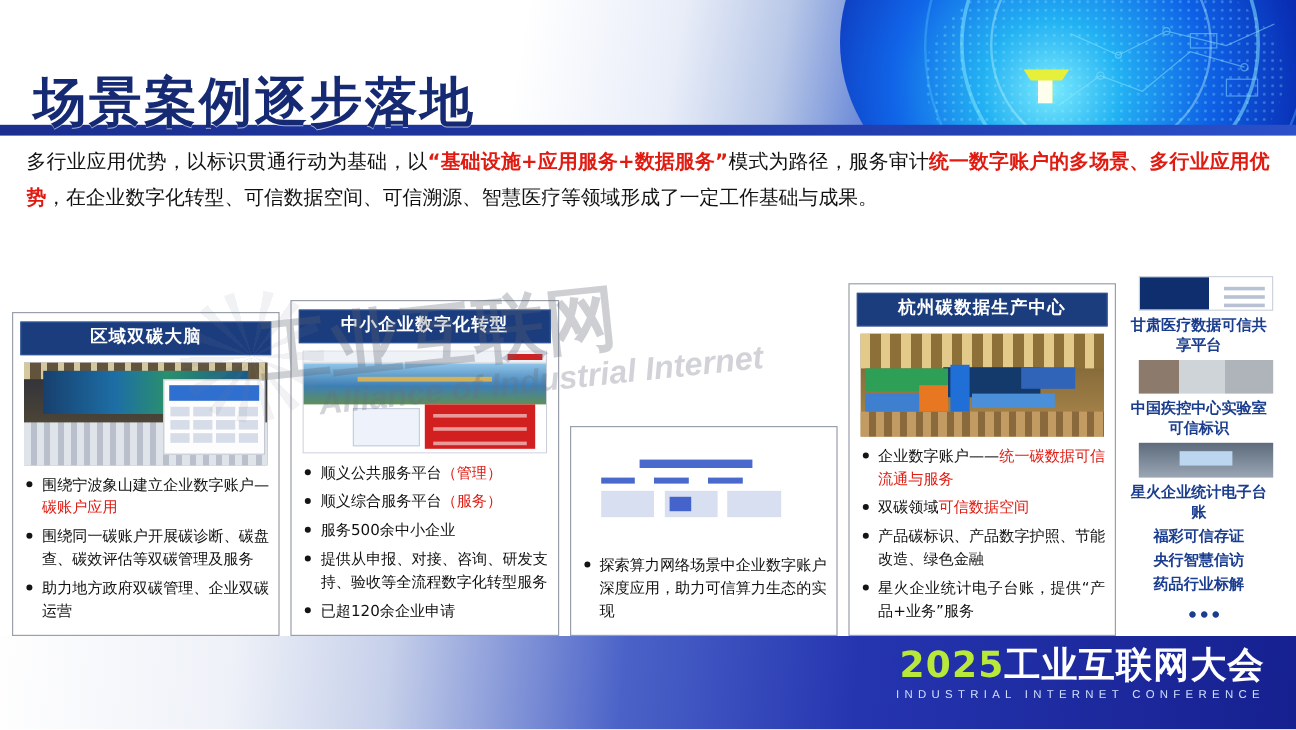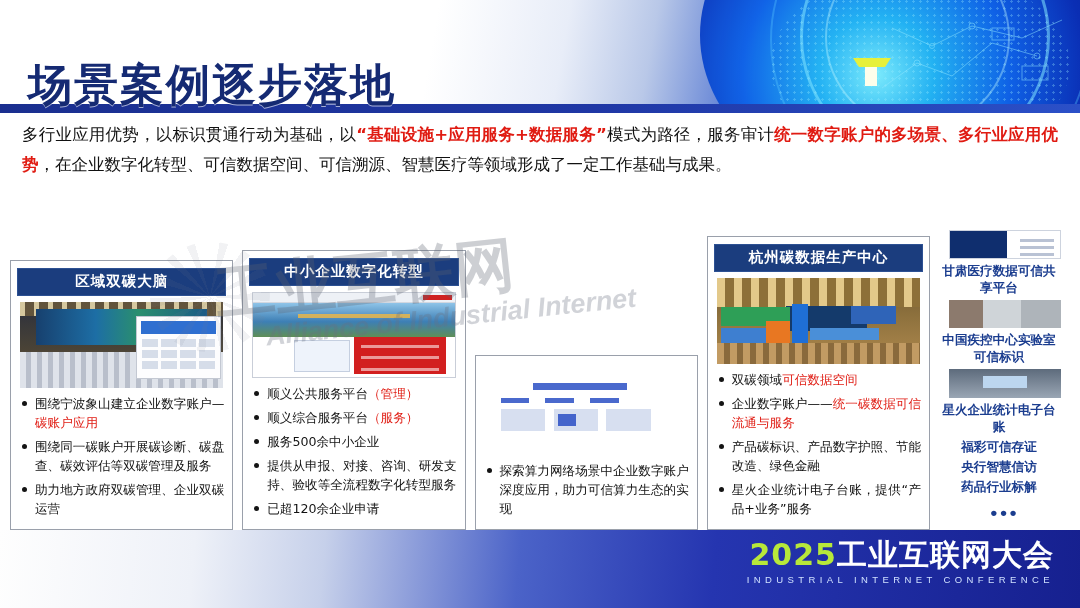--- a/index.html
+++ b/index.html
@@ -340,22 +340,22 @@
           <span class="ov g"></span>
               <span class="ov b1"></span>
               <span class="ov o"></span>
           <span class="ov b2"></span>
               <span class="ov b3"></span>
               <span class="ov b4"></span>
         </div>
           </div>
       </div>
       <div class="bullets">
+          <div class="bullet"><span>企业数字账户——</span><span class="hl">统一碳数据可信流通与服务</span></div>
           <div class="bullet"><span>双碳领域</span><span class="hl">可信数据空间</span></div>
-          <div class="bullet"><span>企业数字账户——</span><span class="hl">统一碳数据可信流通与服务</span></div>
           <div class="bullet"><span>产品碳标识、产品数字护照、节能改造、绿色金融</span></div>
           <div class="bullet"><span>星火企业统计电子台账，提供“产品+业务”服务</span></div>
         </div>
     </div>
 
   </div>
 
   <div class="watermark">
     <div class="wm-mark"></div>
     <div class="wm-cn">工业互联网</div>

